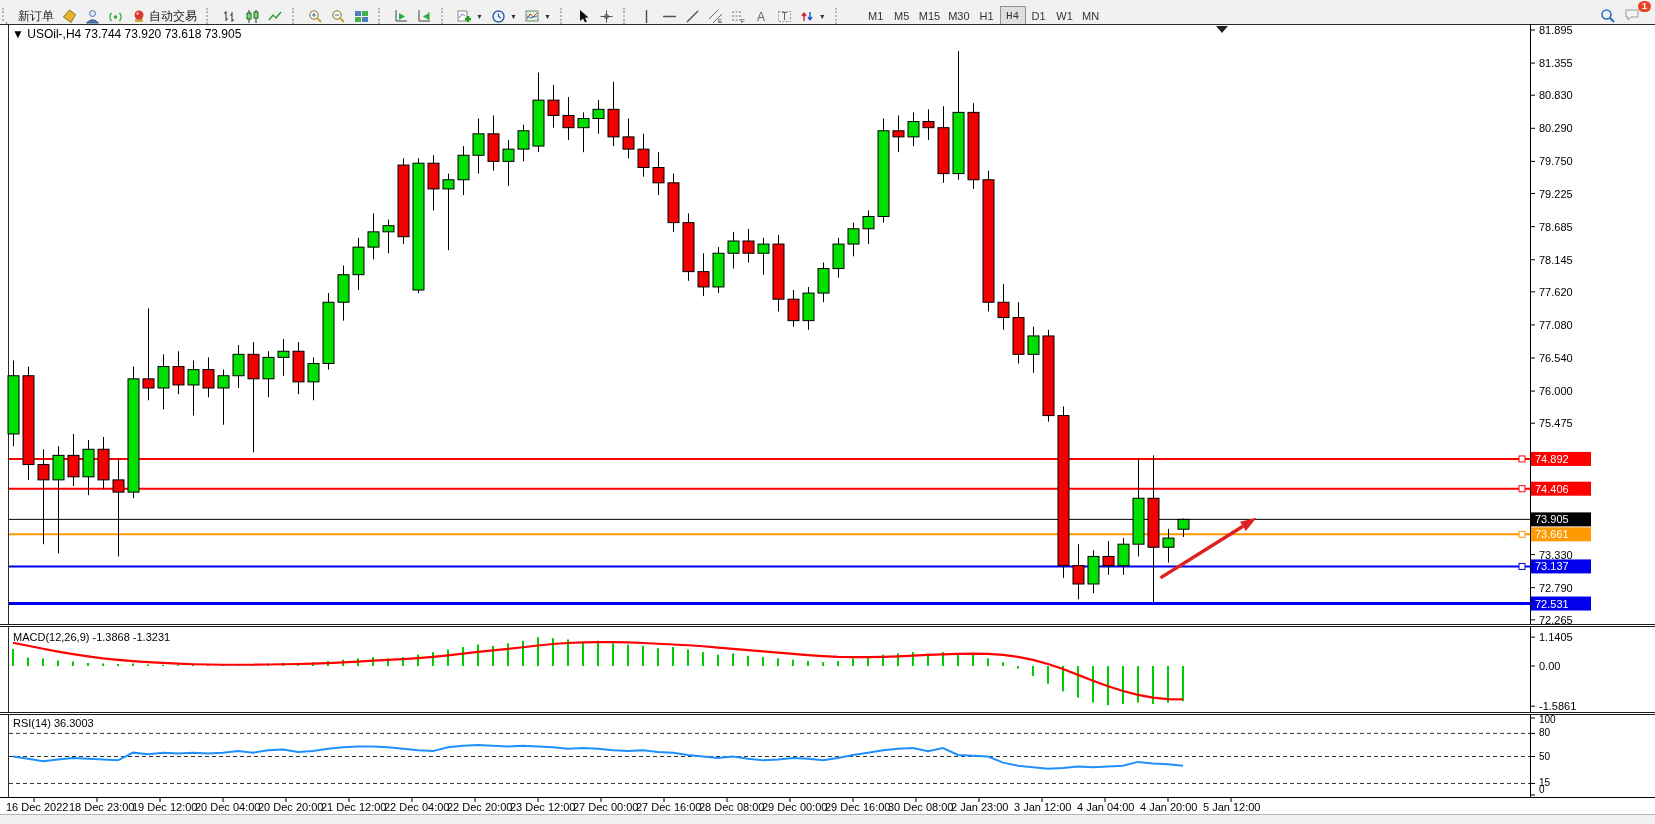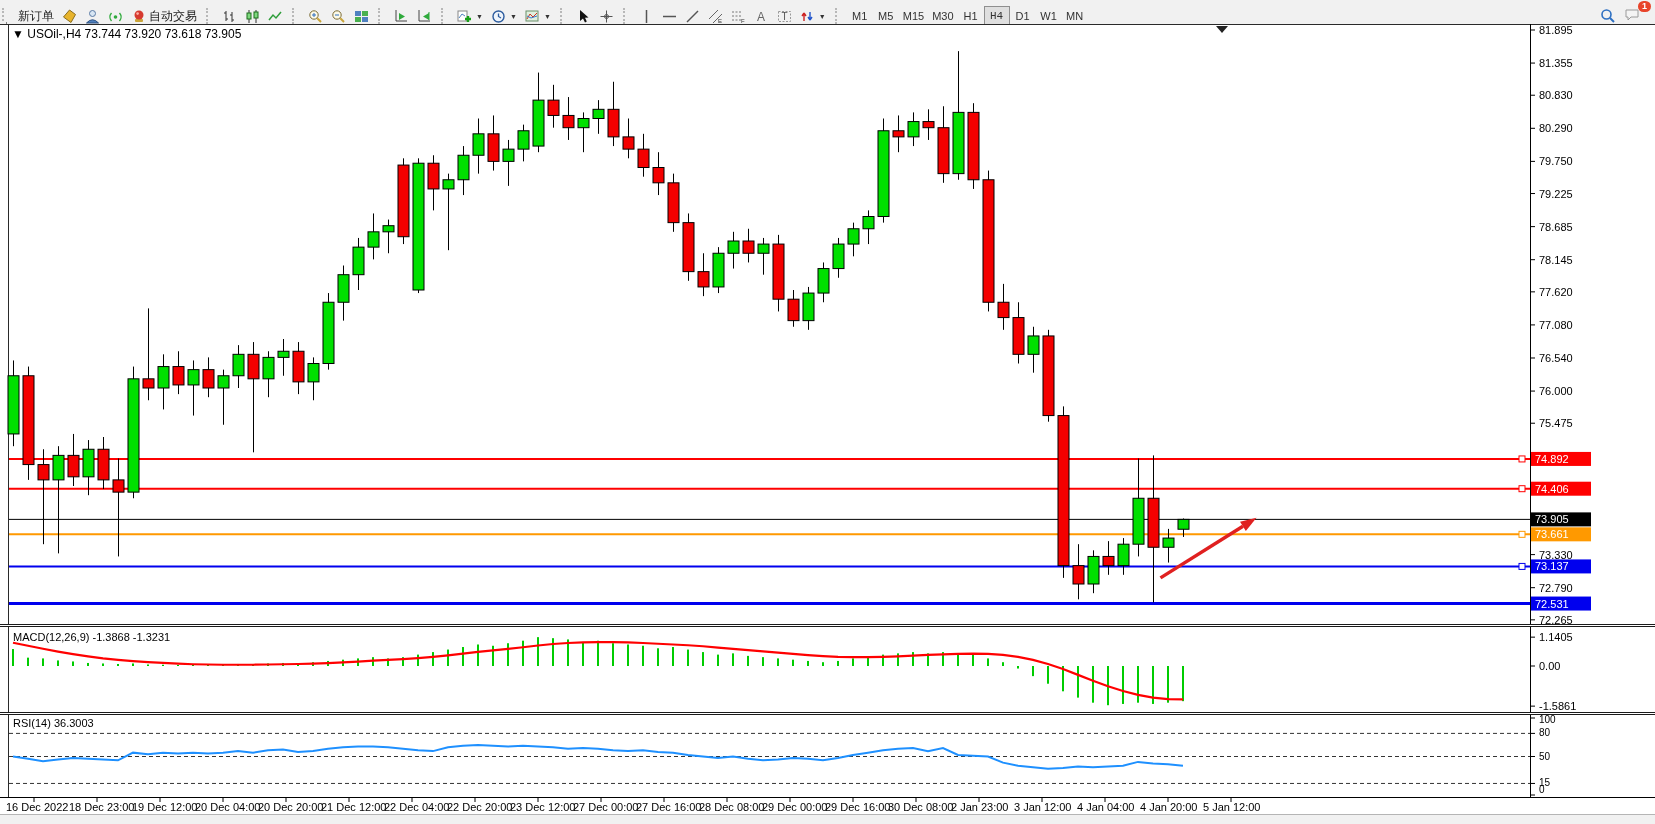--- a/index.html
+++ b/index.html
@@ -6,21 +6,21 @@
   #app{position:relative;width:1655px;height:824px;overflow:hidden;background:#fff;}
   
   #toolbar{position:absolute;left:0;top:0;width:1655px;height:22px;background:#f1f1f1;
     border-bottom:1px solid #9a9a9a;display:flex;align-items:center;padding:16px 2px;box-sizing:border-box;}
   .sep{width:7px;height:16px;border-left:2px dotted #b8b8b8;margin:0 3px 0 5px;}
   .tb{height:20px;min-width:20px;display:inline-flex;align-items:center;justify-content:center;gap:3px;
     border:1px solid transparent;background:transparent;font-size:12px;color:#222;padding:0 3px;cursor:default;}
   .tb svg{display:block;}
   .tb.active{background:#dfdfdf;border:1px solid #8f8f8f;font-family:Liberation Mono, monospace;}
   .caret{font-size:7px;color:#333;margin-left:1px;}
-  #tf-group{display:flex;align-items:flex-start;}
+  #tf-group{display:flex;align-items:flex-start;margin-left:16px;}
   #tf-group .tb{font-size:11px;color:#333;min-width:26px;}
   #right-icons{margin-left:auto;display:flex;align-items:center;margin-right:8px;}
   .badge{position:absolute;top:-4px;right:-6px;background:#e8442a;color:#fff;font-size:9px;line-height:11px;
     min-width:11px;height:11px;border-radius:6px;text-align:center;padding:0 1px;font-weight:bold;}
   .chatwrap{position:relative;}
   
   #leftgrip{position:absolute;left:0;top:22px;width:6px;height:792px;background:#f1f1f1;border-right:1px solid #808080;}
   svg.pane{position:absolute;left:0;background:#fff;}
   #sep1{position:absolute;left:0;top:624px;width:1655px;height:3px;background:#fff;
     border-top:1px solid #1a1a1a;border-bottom:1px solid #1a1a1a;box-sizing:border-box;}

